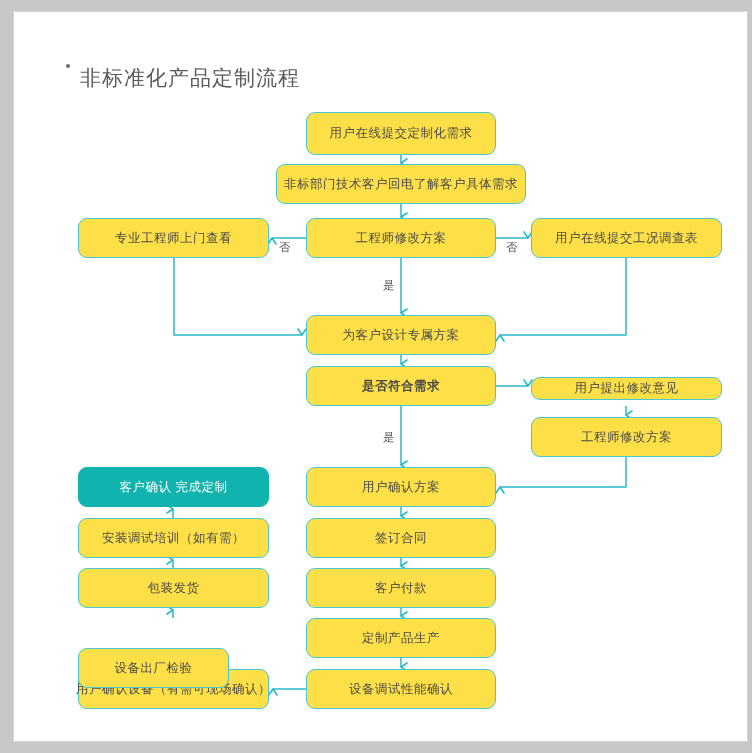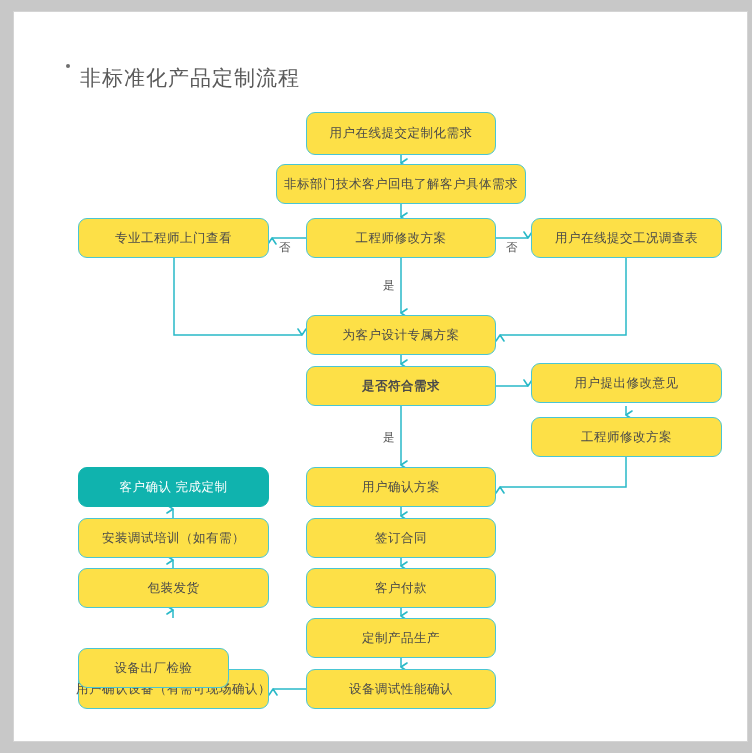--- a/index.html
+++ b/index.html
@@ -174,21 +174,21 @@
     </div>
 
     <div class="node" style="left:292px;top:303px;width:190px;height:40px;">
       <span>为客户设计专属方案</span>
     </div>
 
     <div class="node" style="left:292px;top:354px;width:190px;height:40px;font-weight:bold;">
       <span>是否符合需求</span>
     </div>
 
-    <div class="node" style="left:517px;top:351px;width:191px;height:40px;">
+    <div class="node" style="left:517px;top:365px;width:191px;height:23px;">
       <span>用户提出修改意见</span>
     </div>
 
     <div class="node" style="left:517px;top:405px;width:191px;height:40px;">
       <span>工程师修改方案</span>
     </div>
 
     <div class="node" style="left:292px;top:455px;width:190px;height:40px;">
       <span>用户确认方案</span>
     </div>

